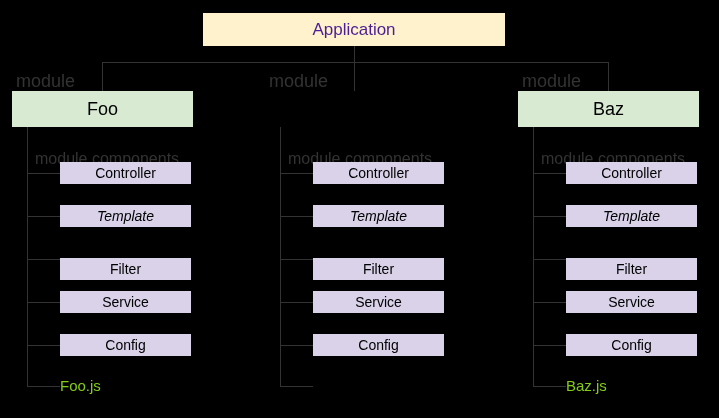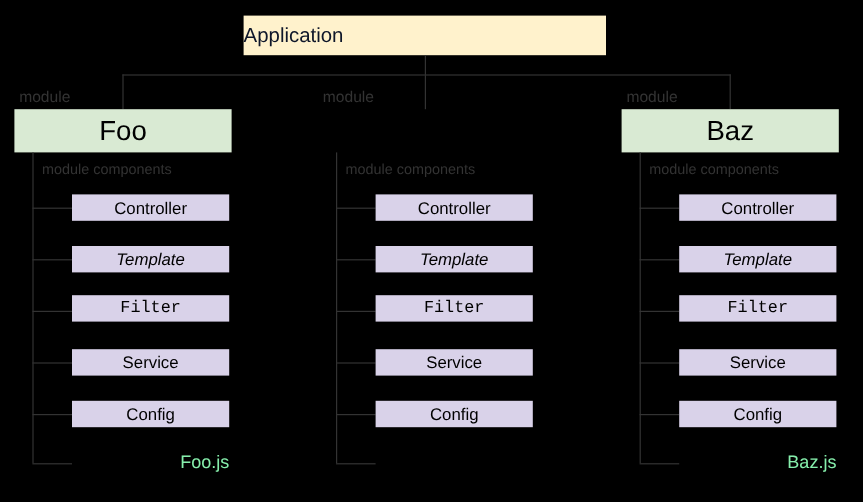--- a/index.html
+++ b/index.html
@@ -8,65 +8,65 @@
     background:#000000;
     font-family:"Liberation Sans", sans-serif;
     position:relative;
     overflow:hidden;
   }
   .canvas{position:absolute;left:0;top:0;width:719px;height:418px;}
 
   
   .app-box{
     position:absolute;left:203px;top:13px;width:302px;height:33px;
-    background:#FFF2CC;color:#0f172a;
-    font-size:17px;line-height:33px;text-align:left;
+    background:#FFF2CC;color:#4c1d95;
+    font-size:17px;line-height:33px;text-align:center;
   }
 
   
   .line{position:absolute;background:#333333;}
   .stem-center{left:354px;top:46px;width:1px;height:45px;}
   .bus{left:102px;top:62px;width:507px;height:1px;}
   .drop-left{left:102px;top:62px;width:1px;height:29px;}
   .drop-right{left:608px;top:62px;width:1px;height:29px;}
 
   
   .col{position:absolute;top:74px;width:181px;height:340px;}
   .col-0{left:12px;}
   .col-1{left:265px;}
   .col-2{left:518px;}
 
   .module-label{
     position:absolute;left:4px;top:0px;height:14px;
-    font-size:13px;line-height:14px;color:#333333;white-space:nowrap;
+    font-size:18px;line-height:14px;color:#333333;white-space:nowrap;
   }
   .module-box{
     position:absolute;left:0px;top:17px;width:181px;height:36px;
     background:#D9EAD3;color:#000;
-    font-size:23px;line-height:36px;text-align:center;
+    font-size:18px;line-height:36px;text-align:center;
   }
   .components-label{
-    position:absolute;left:23px;top:60px;height:14px;
-    font-size:12px;line-height:14px;color:#333333;white-space:nowrap;
+    position:absolute;left:23px;top:78px;height:14px;
+    font-size:16px;line-height:14px;color:#333333;white-space:nowrap;
   }
   .trunk{position:absolute;left:15px;top:53px;width:1px;height:259px;}
   .branch{position:absolute;left:15px;width:33px;height:1px;}
   .b-0{top:99px;} .b-1{top:142px;} .b-2{top:185px;} .b-3{top:228px;} .b-4{top:271px;}
   .elbow{position:absolute;left:15px;top:312px;width:33px;height:1px;}
 
   .component-box{
     position:absolute;left:48px;width:131px;height:22px;
     background:#D9D2E9;color:#000;
     font-size:14px;line-height:22px;text-align:center;
   }
-  .c-0{top:88px;} .c-1{top:131px;font-style:italic;} .c-2{top:172px;font-family:Liberation Mono, monospace;} .c-3{top:217px;} .c-4{top:260px;}
+  .c-0{top:88px;} .c-1{top:131px;font-style:italic;} .c-2{top:184px;} .c-3{top:217px;} .c-4{top:260px;}
 
   .file-label{
     position:absolute;left:48px;top:303px;width:131px;height:18px;
-    font-size:15px;line-height:18px;color:#86efac;text-align:right;
+    font-size:15px;line-height:18px;color:#84cc16;text-align:left;
   }
 </style>
 </head>
 <body>
 
 <div class="canvas">
 
   <div class="app-box">Application</div>
 
   <div class="line stem-center"></div>

